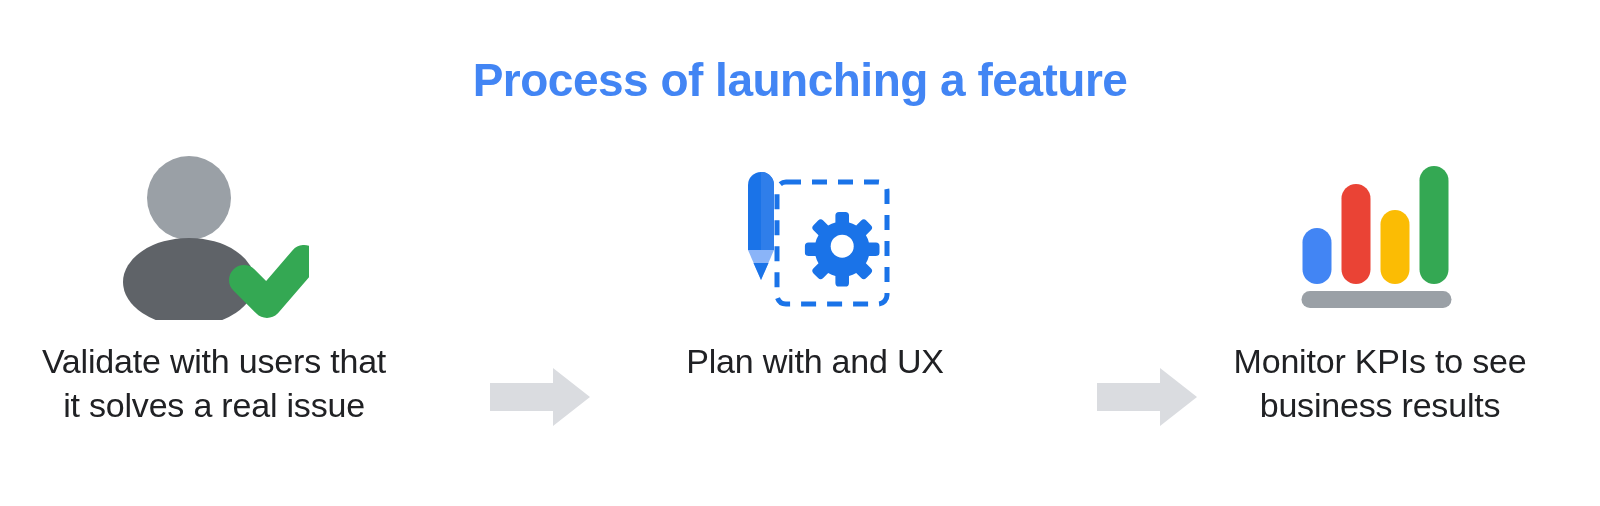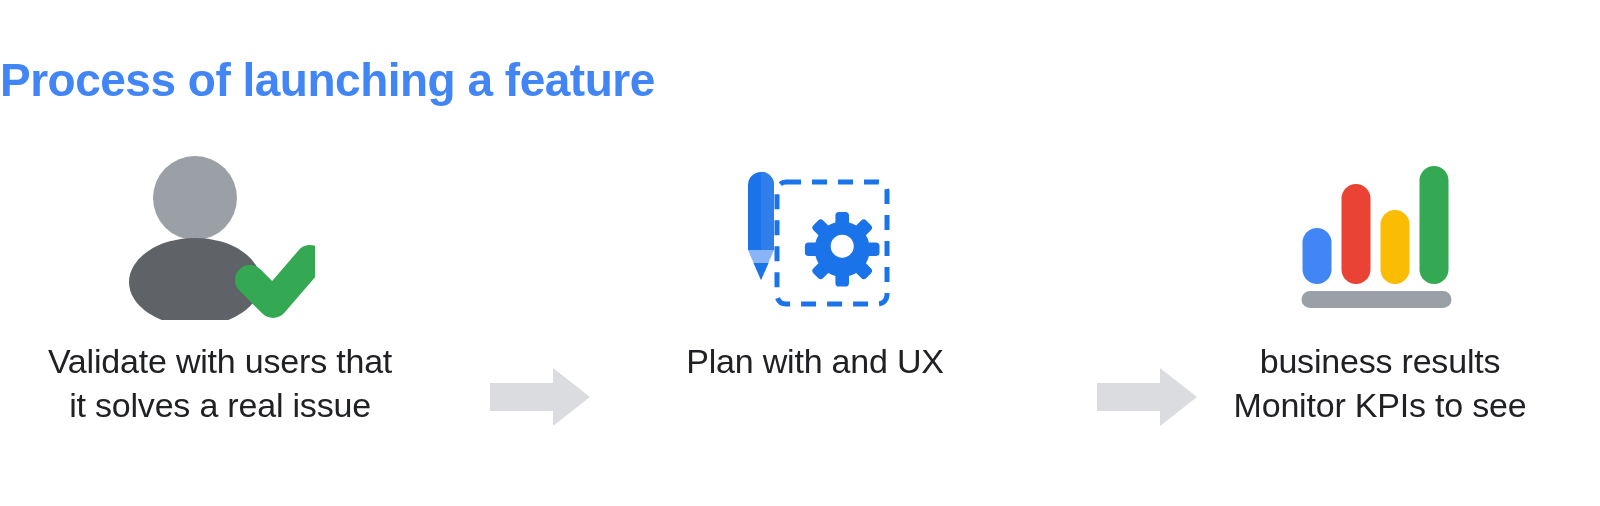--- a/index.html
+++ b/index.html
@@ -14,20 +14,21 @@
     overflow: hidden;
     position: relative;
   }
 
   
   .title {
     position: absolute;
     left: 0;
     top: 56px;
     width: 1600px;
+    text-align: center;
     font-size: 46px;
     font-weight: bold;
     letter-spacing: -0.5px;
     color: #4285F4;
     line-height: 1.05;
     white-space: nowrap;
   }
 
   
   .flow {
@@ -37,21 +38,21 @@
     width: 1600px;
     height: 330px;
   }
 
   .step {
     position: absolute;
     top: 0;
     width: 420px;
     height: 330px;
   }
-  .step-1 { left: 10px; }
+  .step-1 { left: 4px; }
   .step-2 { left: 605px; }
   .step-3 { left: 1170px; }
 
   .icon-area {
     position: relative;
     width: 420px;
     height: 195px;
   }
 
   .caption {
@@ -201,18 +202,18 @@
         <rect x="5" y="70" width="29" height="56" rx="14.5" fill="#4285F4"></rect>
         <rect x="44" y="26" width="29" height="100" rx="14.5" fill="#EA4335"></rect>
         <rect x="83" y="52" width="29" height="74" rx="14.5" fill="#FBBC04"></rect>
         <rect x="122" y="8" width="29" height="118" rx="14.5" fill="#34A853"></rect>
 
         <rect x="4" y="133" width="150" height="17" rx="8.5" fill="#9AA0A6"></rect>
       </svg>
 
     </div>
     <div class="caption">
+      <span class="line">Monitor KPIs to see</span>
       <span class="line">business results</span>
-      <span class="line">Monitor KPIs to see</span>
     </div>
   </div>
 
 </div>
 
 </body></html>

